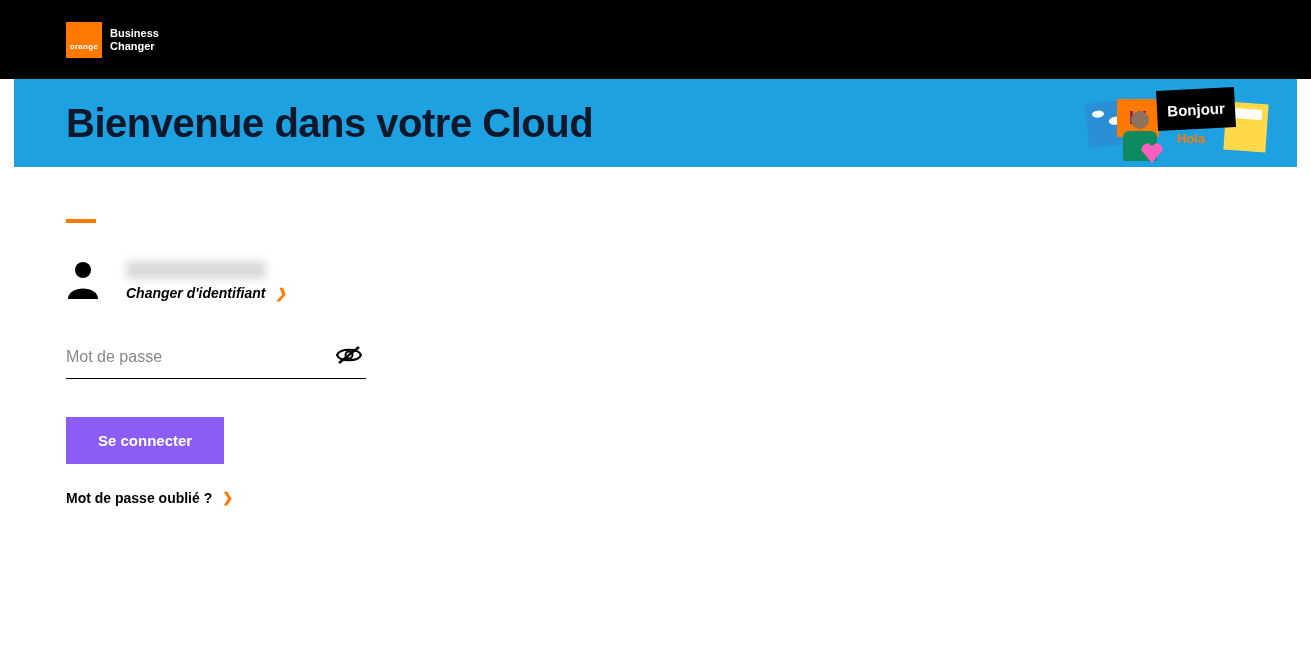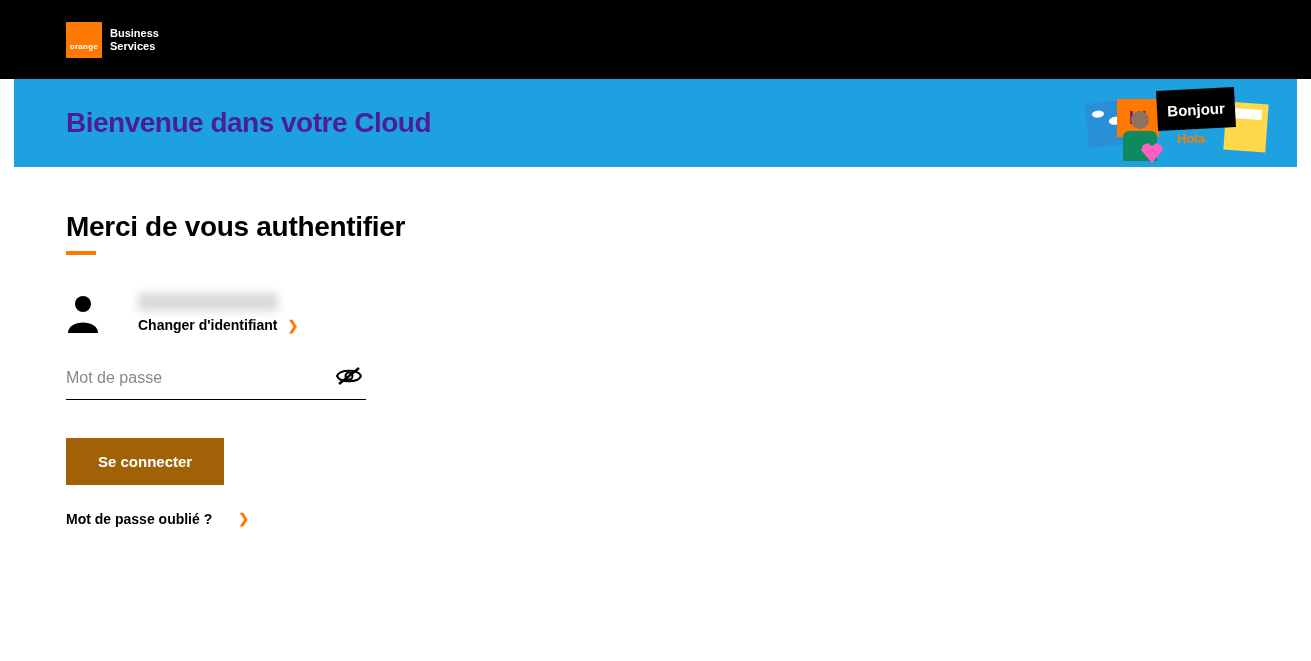--- a/index.html
+++ b/index.html
@@ -46,22 +46,22 @@
       background: #1ea1e1;
       height: 88px;
       display: flex;
       align-items: center;
       justify-content: space-between;
       padding-left: 52px;
       padding-right: 30px;
       position: relative;
     }
     .banner-title {
-      color: #4c1d95;
-      font-size: 28px;
+      color: #0f172a;
+      font-size: 40px;
       font-weight: 700;
       letter-spacing: -.5px;
     }
     .banner-illustration {
       position: relative;
       width: 180px;
       height: 88px;
     }
     .sky-card {
       position: absolute;
@@ -162,22 +162,23 @@
     }
     .orange-underline {
       width: 30px;
       height: 4px;
       background: #ff7900;
       margin-top: 8px;
       margin-bottom: 38px;
     }
     .user-row {
       display: flex;
-      align-items: flex-end;
-      gap: 38px;
+      align-items: flex-start;
+      gap: 26px;
+      font-style: italic;
     }
     .user-icon svg { display:block; }
     .user-meta { display:flex; flex-direction:column; gap:6px; }
     .username-blurred {
       width: 140px;
       height: 18px;
       background: #d9d9d9;
       filter: blur(4px);
       border-radius: 3px;
     }
@@ -190,68 +191,68 @@
       color: #000;
       cursor: pointer;
     }
     .chev { color:#ff7900; font-size:13px; }
     .pwd-title {
       margin-top: 40px;
       font-size: 24px;
       font-weight: 700;
     }
     .input-row {
-      margin-top: 29px;
+      margin-top: 40px;
       width: 300px;
       display:flex;
       align-items:center;
       border-bottom: 1px solid #000;
       padding-bottom: 6px;
     }
     .pwd-input {
       border:none;
       outline:none;
       flex:1;
       font-size:16px;
       color:#333;
       background:transparent;
     }
     .pwd-input::placeholder { color:#888; }
     .eye-btn { background:none; border:none; cursor:pointer; padding:4px; }
     .login-btn {
       margin-top: 38px;
-      background:#a16207;
+      background:#8b5cf6;
       color:#fff;
       border:none;
       font-size:15px;
       font-weight:700;
       padding: 15px 32px;
       cursor:pointer;
     }
     .forgot {
       margin-top: 26px;
       display:flex;
       align-items:flex-start;
-      gap:26px;
+      gap:10px;
       font-size:14px;
       font-weight:700;
       cursor:pointer;
     }
   </style>
 </head>
 <body>
 
 <div class="top-header">
   <div class="logo-wrap">
     <div class="logo-box">
       <span class="logo-text">orange</span>
     </div>
     <div class="brand-lines">
       <div>Business</div>
-      <div>Services</div>
+      <div>Changer</div>
     </div>
   </div>
 </div>
 
 <div class="blue-banner">
   <div class="banner-title">Bienvenue dans votre Cloud</div>
   <div class="banner-illustration">
     <div class="sky-card"></div>
     <div class="hi-card">Hi</div>
     <div class="yellow-card"></div>
@@ -260,21 +261,20 @@
       <div class="person-head"></div>
       <div class="person-body">
           <div class="heart"></div>
         </div>
     </div>
     <div class="hola-text">Hola</div>
   </div>
 </div>
 
 <div class="main">
-  <div class="auth-title">Merci de vous authentifier</div>
   <div class="orange-underline"></div>
 
   <div class="user-row">
     <div class="user-icon">
       <svg width="34" height="38" viewBox="0 0 34 38">
         <circle cx="17" cy="9" r="8" fill="#000"></circle>
         <path d="M2 38 C2 24 32 24 32 38 Z" fill="#000"></path>
       </svg>
     </div>
     <div class="user-meta">

